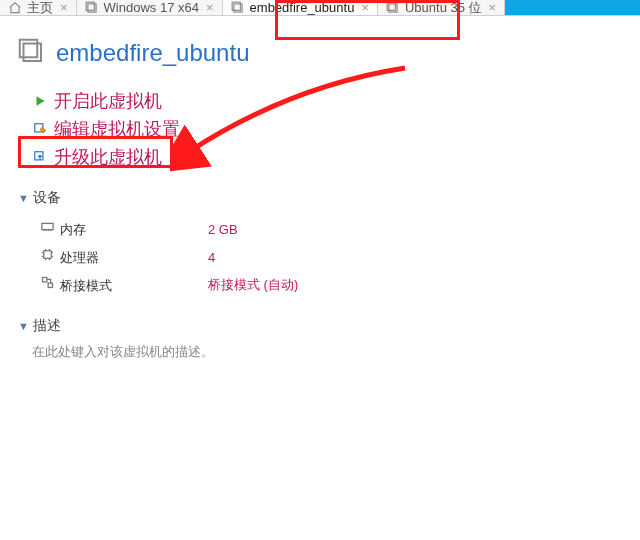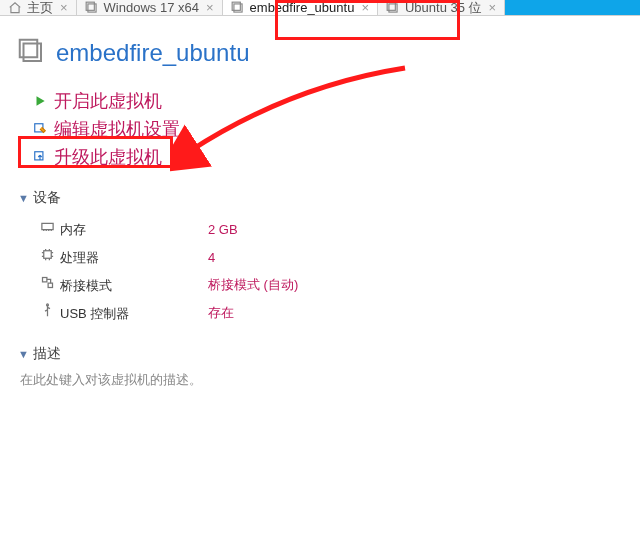--- a/index.html
+++ b/index.html
@@ -97,21 +97,21 @@
   table.dev td.name {
     width: 170px;
     color: #333;
   }
   table.dev td.val {
     color: #be185d;
   }
   .dicn { color:#777; display:inline-flex; width:18px; justify-content:center; margin-right:4px; }
   .desc-hint {
     color:#888;
-    margin: 6px 0 0 2px;
+    margin: 6px 0 0 14px;
   }
   
   .arrow-svg {
     position:absolute;
     pointer-events:none;
   }
 </style>
 </head>
 <body>
 
@@ -240,29 +240,20 @@
       <tr>
         <td class="name"><span class="dicn">
                 <svg width="15" height="15" viewBox="0 0 24 24" fill="none" stroke="currentColor" stroke-width="2">
                   <rect x="4" y="4" width="7" height="7"></rect>
                   <rect x="13" y="13" width="7" height="7"></rect>
                   <path d="M11 7h6v6"></path>
                 </svg>
               </span><span>桥接模式</span></td>
         <td class="val">桥接模式 (自动)</td>
       </tr>
-      <tr>
-        <td class="name"><span class="dicn">
-                <svg width="15" height="15" viewBox="0 0 24 24" fill="none" stroke="currentColor" stroke-width="2">
-                  <path d="M12 3v18M12 7l4 2M12 11l-4 2"></path>
-                  <circle cx="12" cy="3" r="1.5"></circle>
-                </svg>
-              </span><span>USB 控制器</span></td>
-        <td class="val">存在</td>
-      </tr>
     </tbody>
       </table>
   </div>
 
   <div class="section">
     <div class="sec-head">
       <span class="caret">▼</span>
       <span>描述</span>
     </div>
     <div class="desc-hint">在此处键入对该虚拟机的描述。</div>

